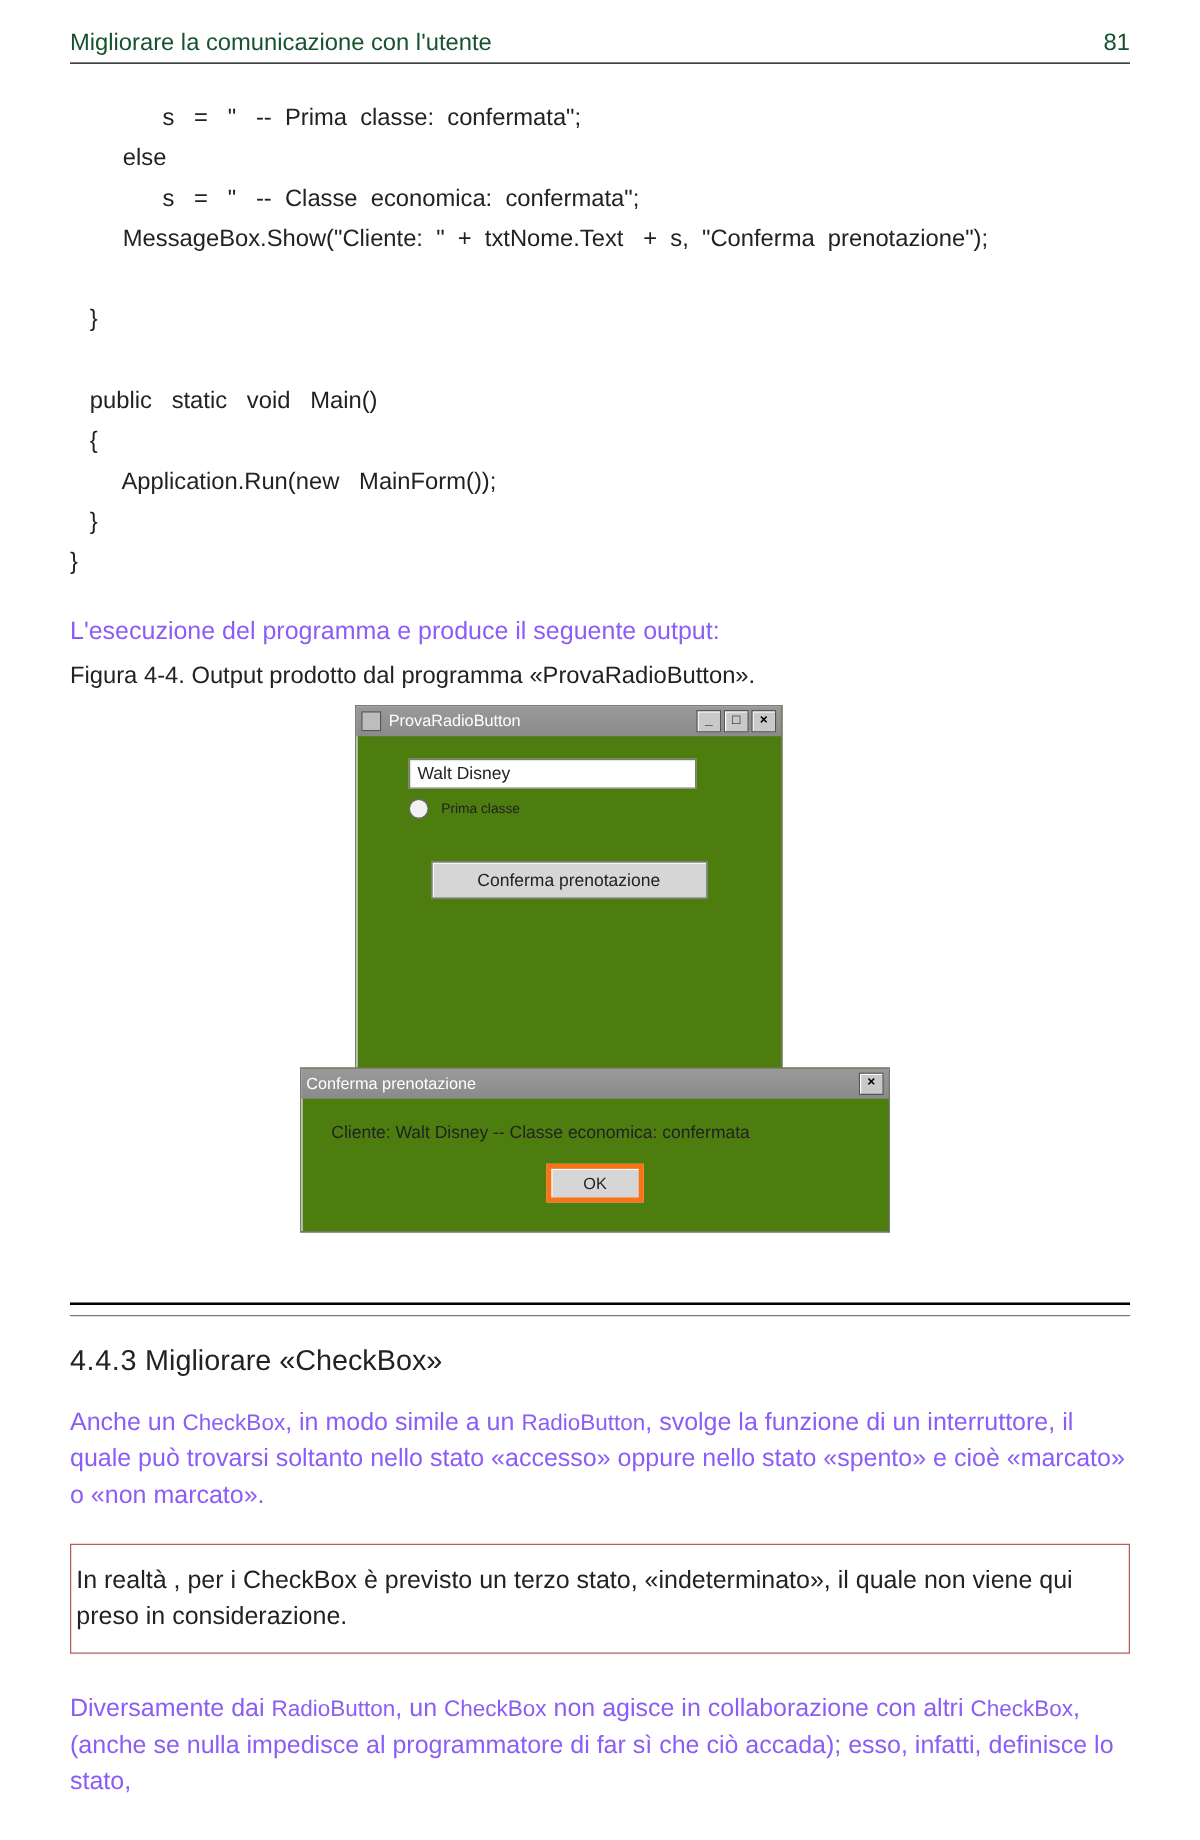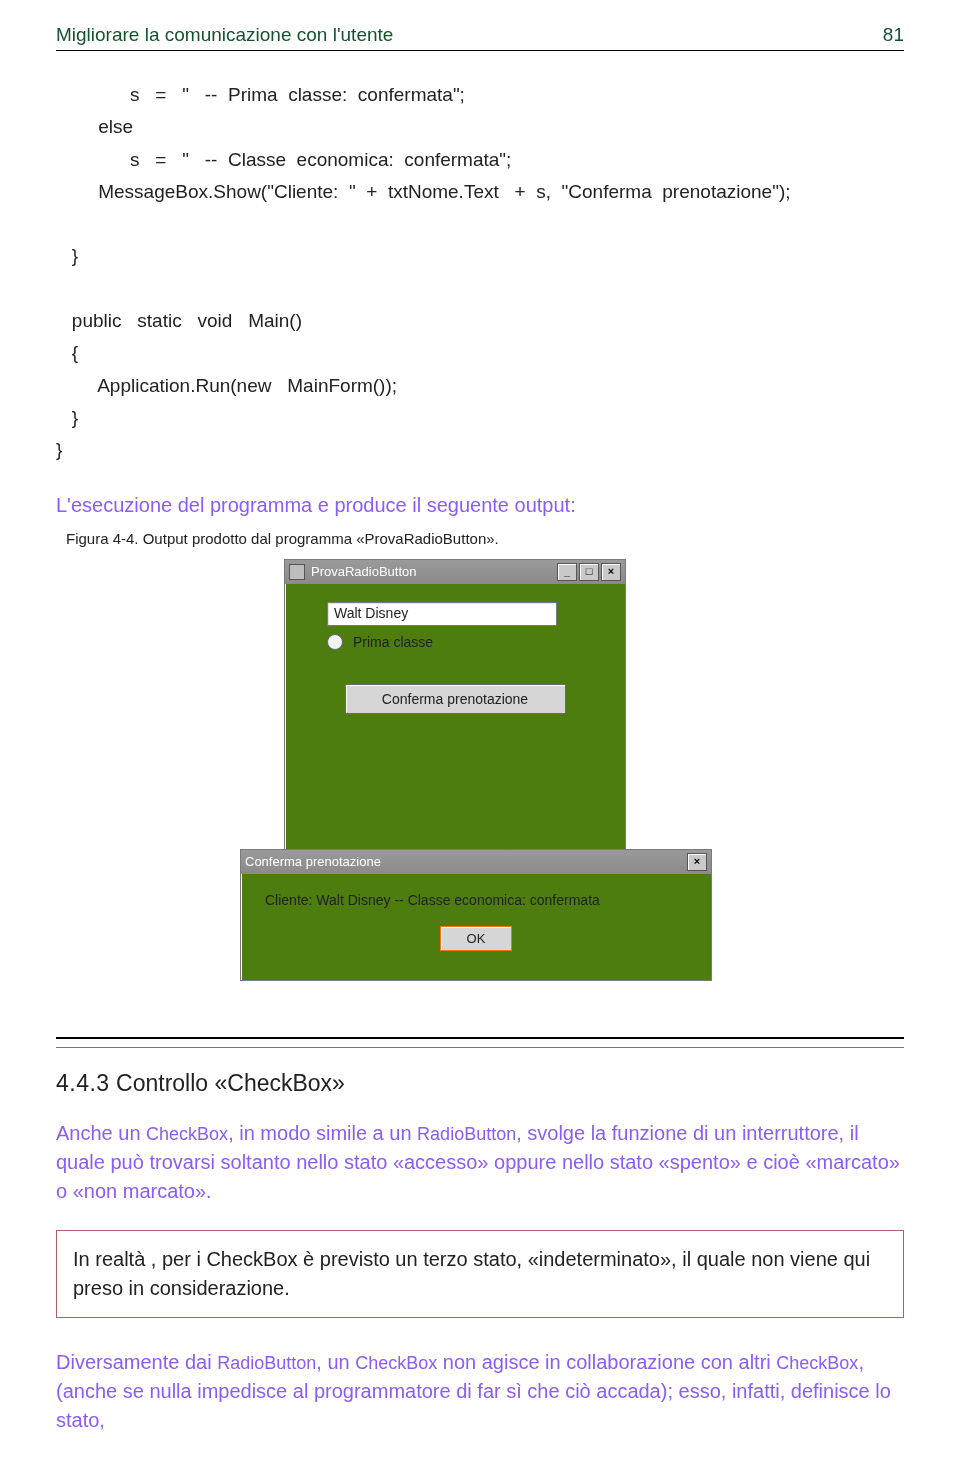--- a/index.html
+++ b/index.html
@@ -37,23 +37,23 @@
     color: #222;
   }
   .body-text {
     font-size: 20px;
     line-height: 1.45;
     font-weight: 300;
     margin: 0 0 10px 0;
     color: #8b5cf6;
   }
   .caption {
-    font-size: 15px;
-    font-weight: 300;
-    margin: 10px 0 10px 10px;
+    font-size: 19px;
+    font-weight: 300;
+    margin: 10px 0 10px 0;
   }
   
   .shot-wrap {
     display: flex;
     justify-content: center;
     margin: 12px 0 10px 0;
   }
   .shot-inner {
     position: relative;
     width: 480px;
@@ -122,21 +122,21 @@
     box-sizing: border-box;
     margin-left: 16px;
     margin-bottom: 8px;
   }
   .radio-row {
     display: flex;
     align-items: center;
     gap: 10px;
     margin-left: 16px;
     margin-bottom: 34px;
-    font-size: 14px;
+    font-size: 11px;
   }
   .radio-dot {
     width: 14px; height: 14px;
     border: 1px solid #6a6a6a;
     border-radius: 50%;
     background: #f2f2f2;
     display: inline-flex;
     align-items: center;
     justify-content: center;
   }
@@ -166,21 +166,21 @@
     text-align: center;
   }
   .win2 .msg {
     text-align: left;
     font-size: 14px;
     margin: 0 4px 18px 4px;
   }
   .okbtn {
     display: inline-block;
     background: #d6d6d6;
-    border: 1px solid #f97316;
+    border: 4px solid #f97316;
     box-shadow: 1px 1px 0 #fff inset;
     padding: 4px 26px;
     font-size: 13px;
   }
   
   .sec-divider {
     border-top: 2px solid #000;
     margin: 48px 0 8px 0;
   }
   .sec-divider2 {
@@ -194,21 +194,21 @@
   }
   .sec-head .num {
     letter-spacing: 0.5px;
   }
   .mono-inline {
     font-family: "Segoe UI", Arial, sans-serif;
     font-size: 18px;
   }
   .note-box {
     border: 1px solid #b06060;
-    padding: 14px 16px;
+    padding: 14px 4px;
     margin: 24px 0 30px 0;
     font-size: 20px;
     font-weight: 300;
     line-height: 1.45;
   }
 </style>
 </head>
 <body>
 
 <div class="page">
@@ -275,21 +275,21 @@
         </div>
       </div>
     </div>
   </div>
 
   <div class="sec-divider"></div>
   <div class="sec-divider2"></div>
 
   <h2 class="sec-head">
     <span class="num">4.4.3</span>
-    <span>Controllo «</span><span>CheckBox</span><span>»</span>
+    <span>Migliorare «</span><span>CheckBox</span><span>»</span>
   </h2>
 
   <p class="body-text">
     <span>Anche un </span><span class="mono-inline">CheckBox</span><span>, in modo simile a un </span><span class="mono-inline">RadioButton</span><span>, svolge la funzione di un interruttore, il quale può trovarsi soltanto nello stato «accesso» oppure nello stato «spento» e cioè «marcato» o «non marcato».</span>
   </p>
 
   <div class="note-box">
     <span>In realtà , per i CheckBox è previsto un terzo stato, «indeterminato», il quale non viene qui preso   in considerazione.</span>
   </div>
 

